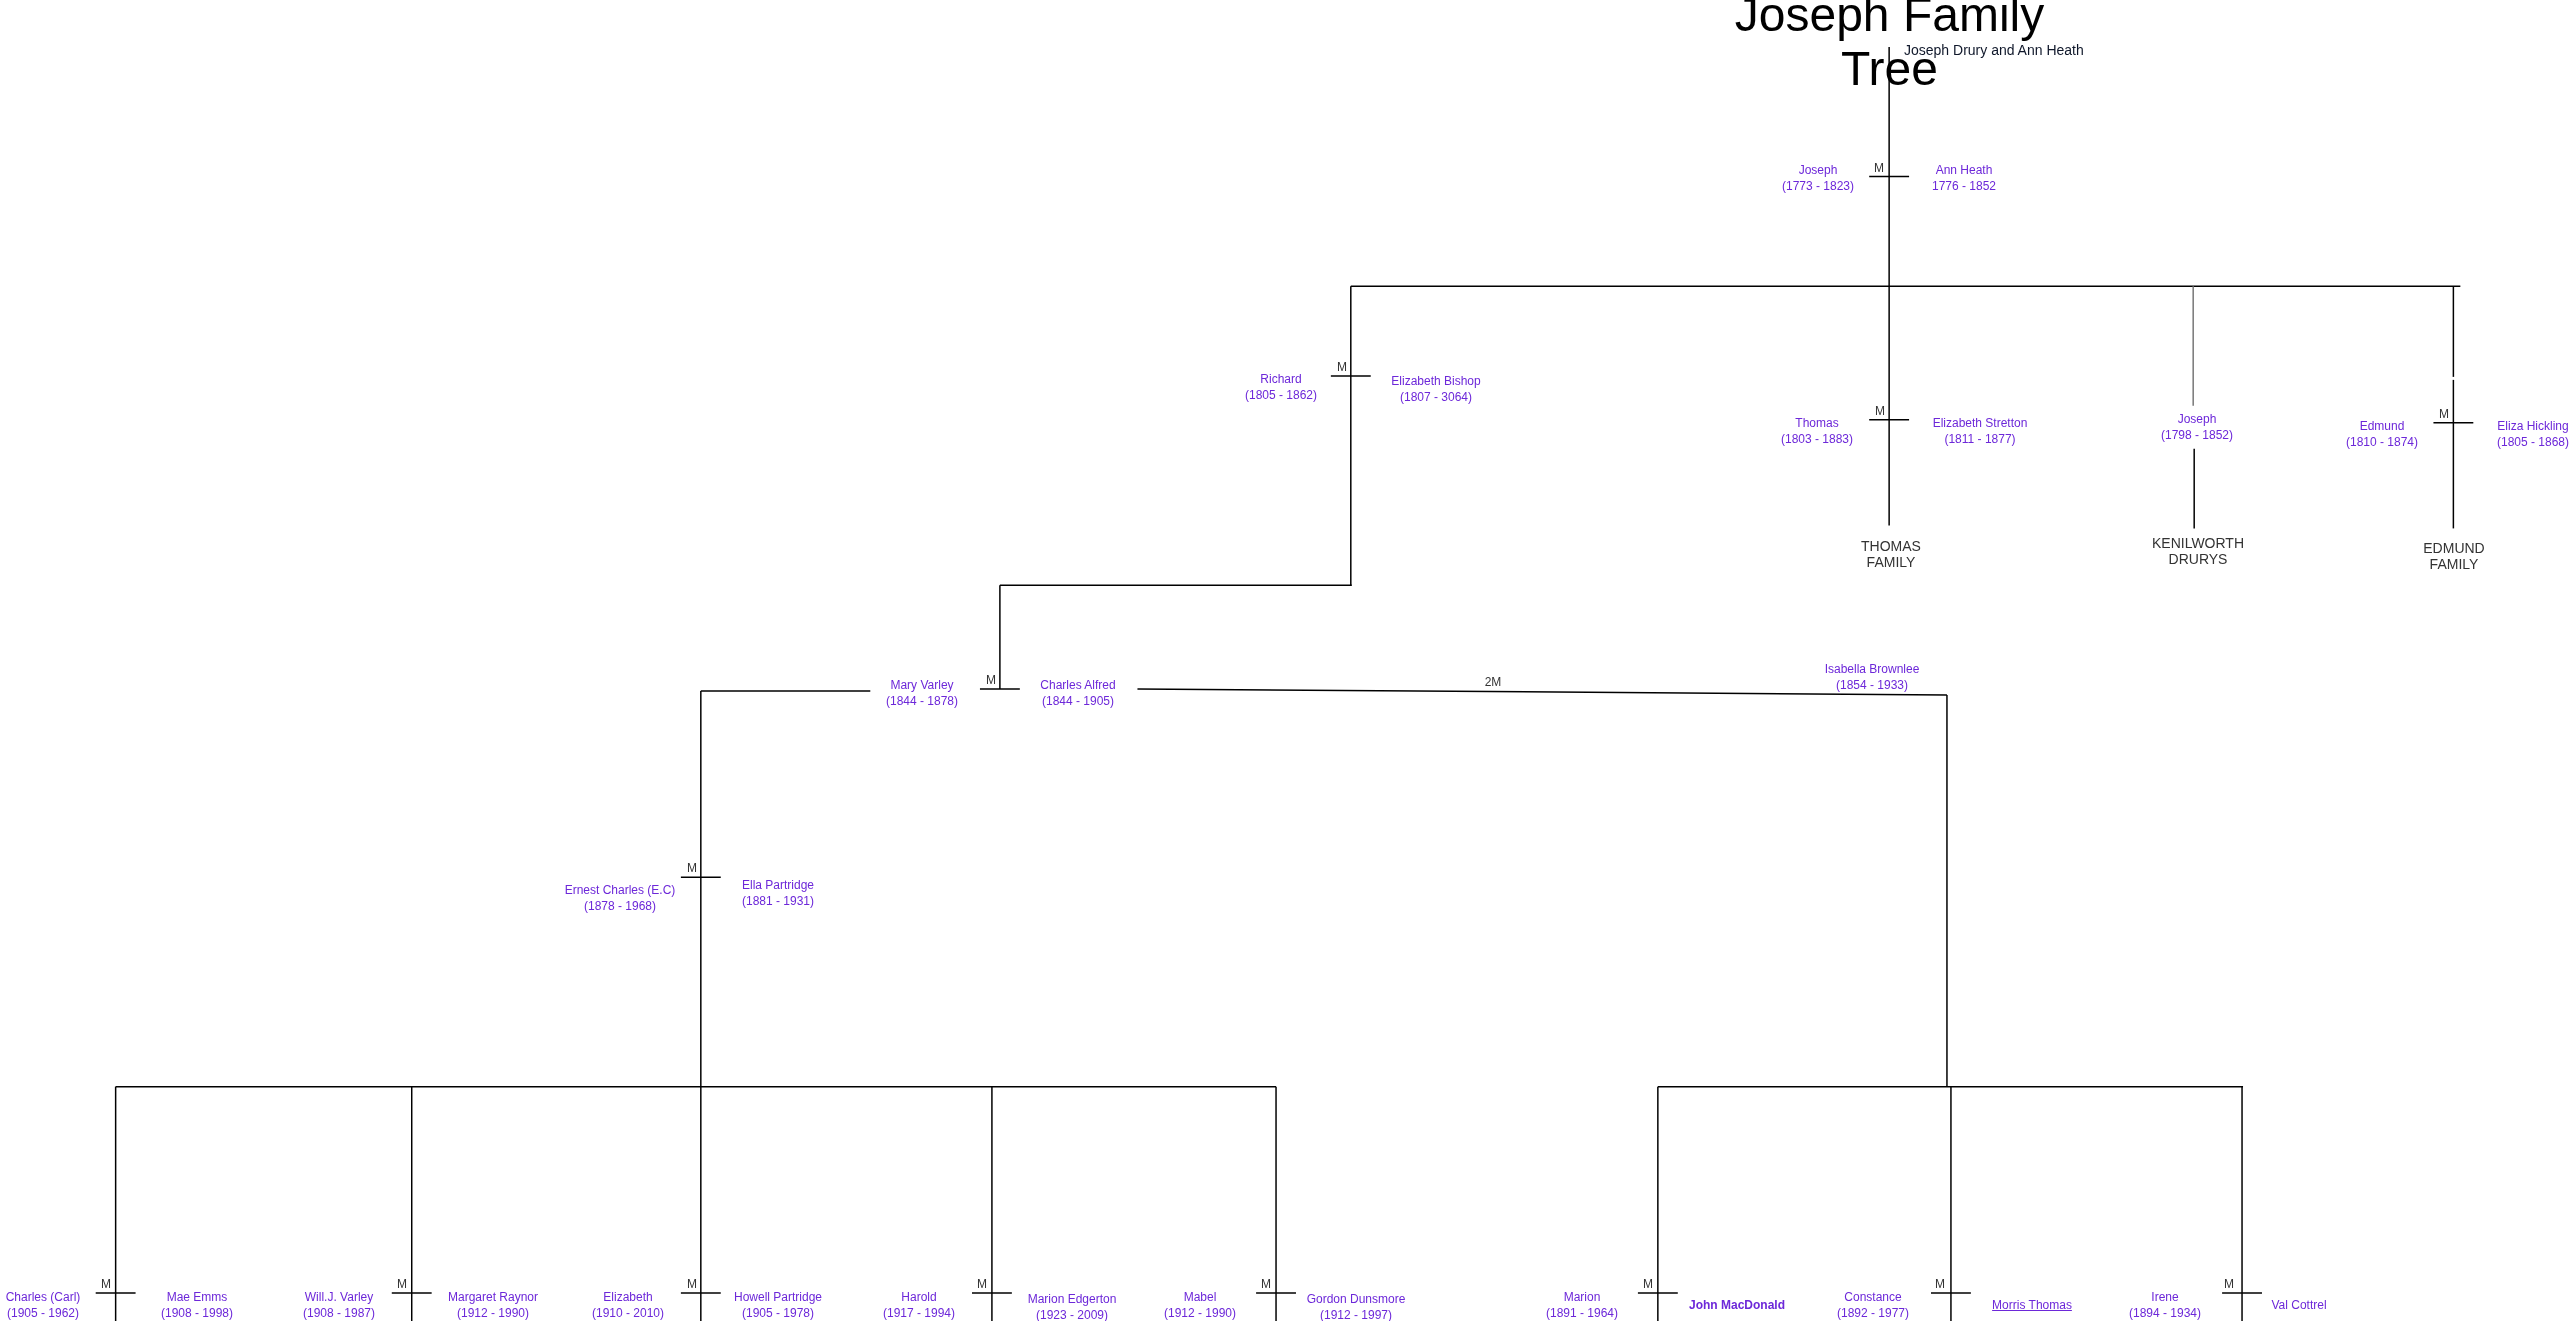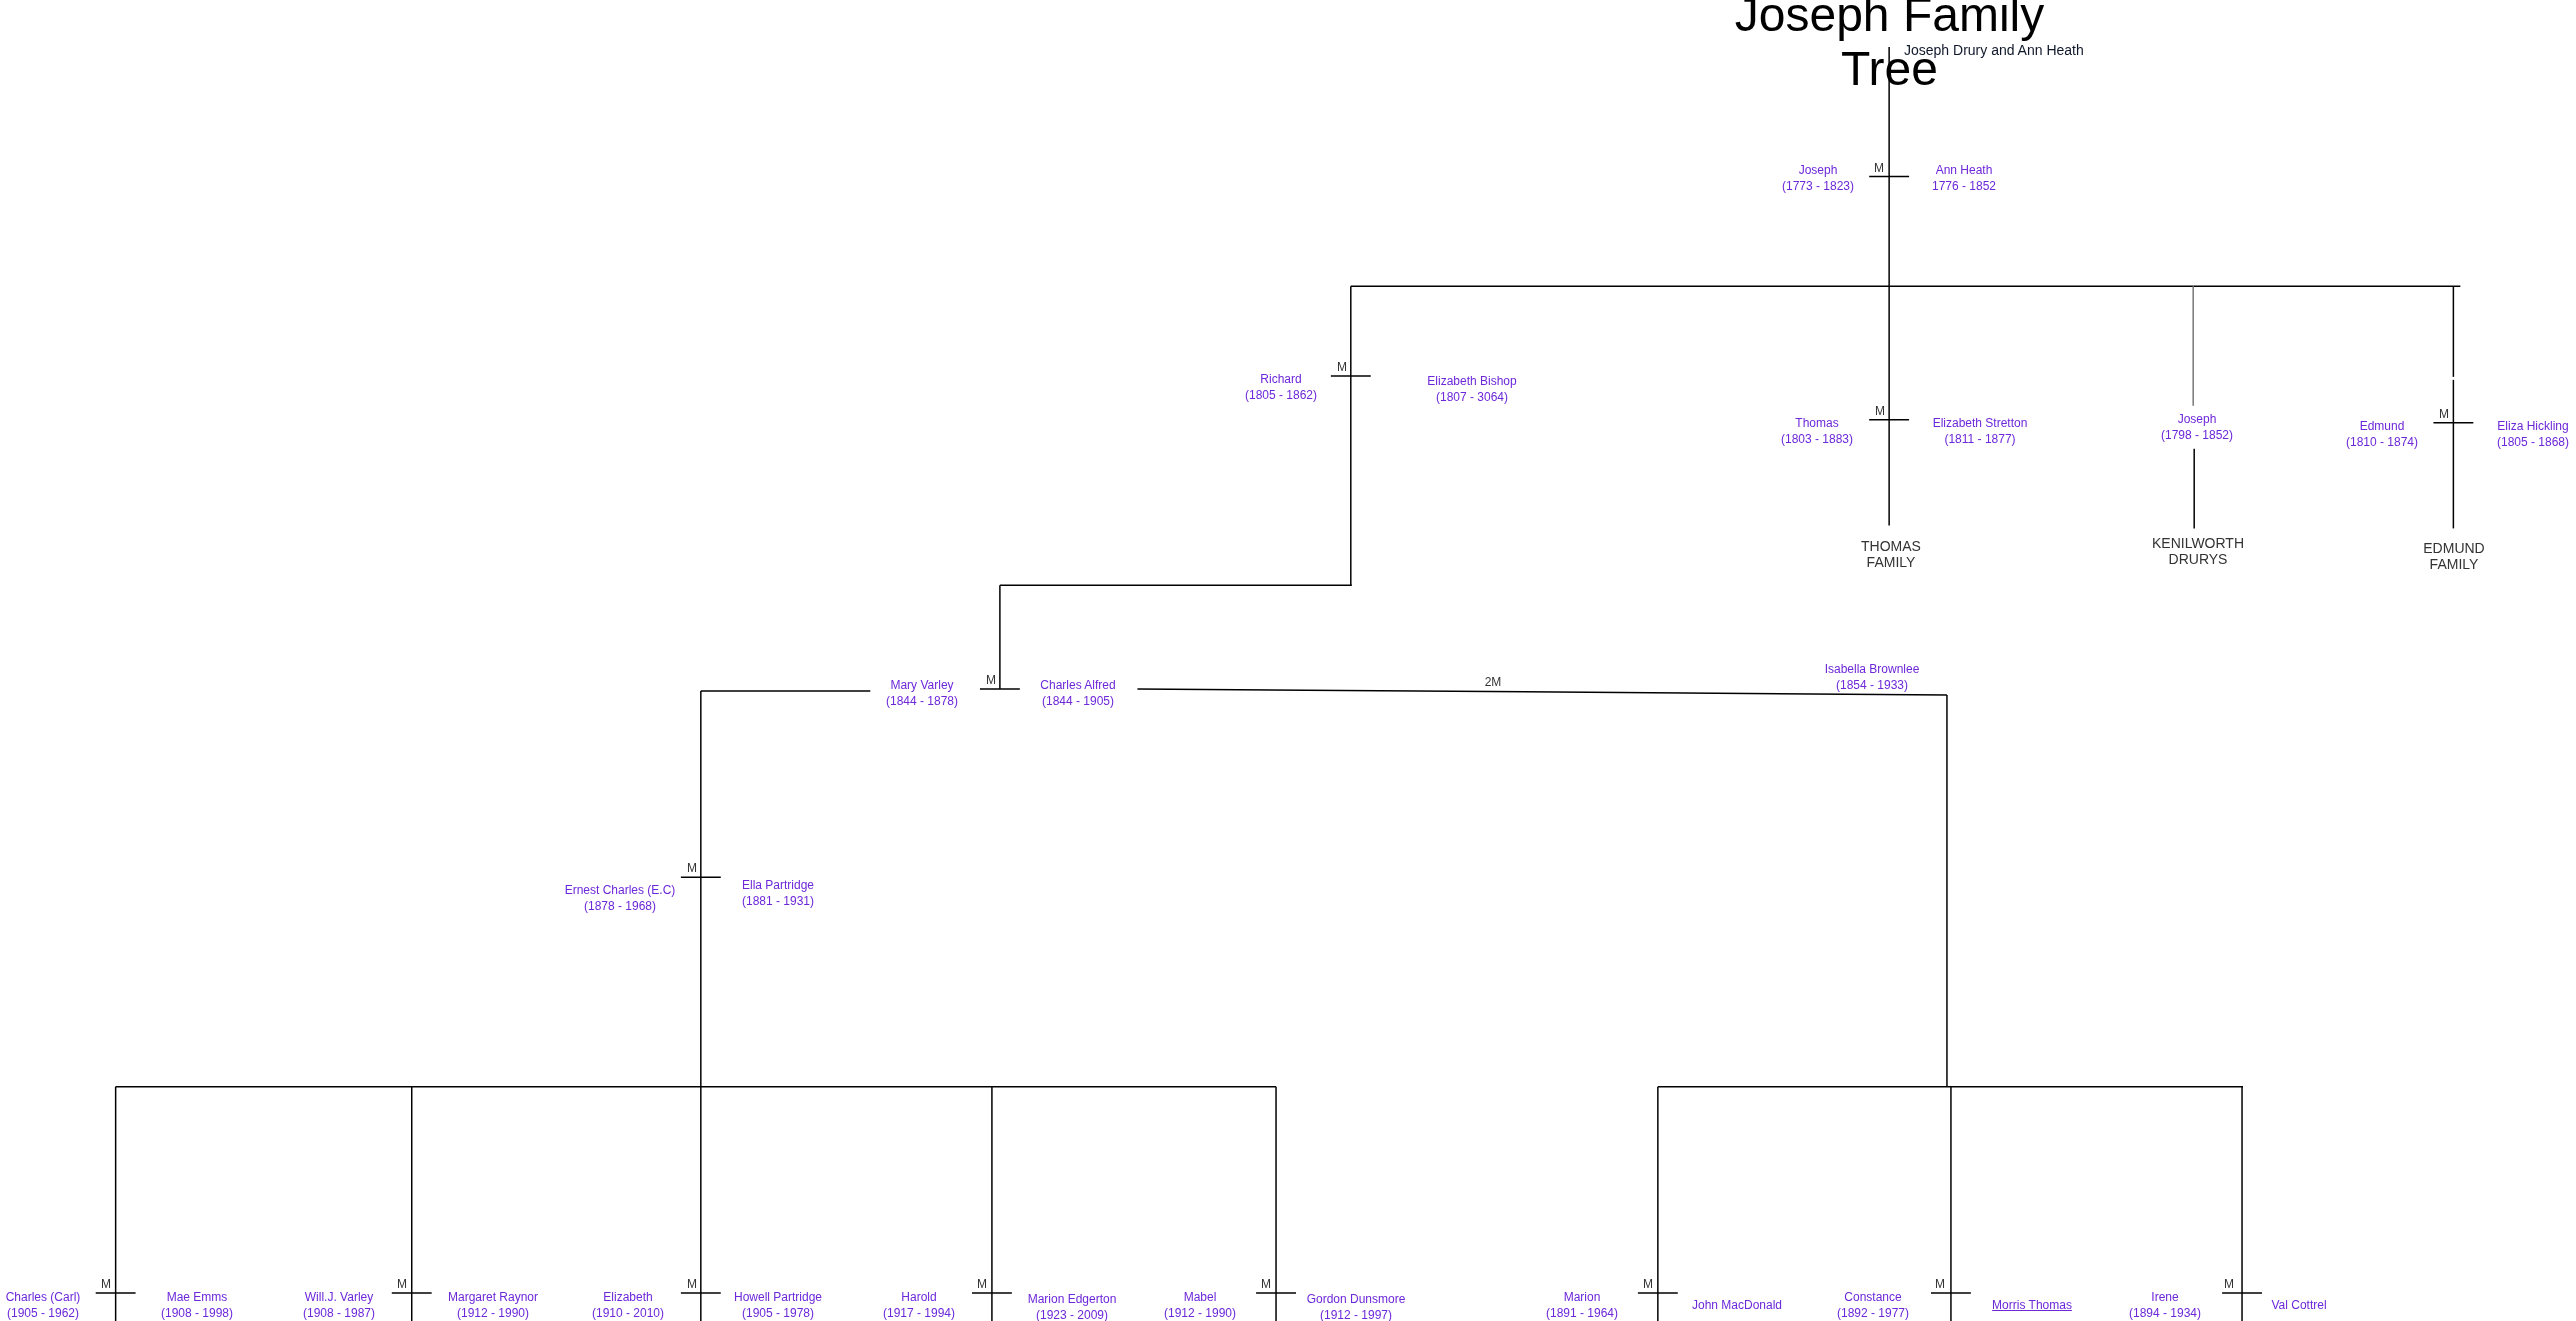--- a/index.html
+++ b/index.html
@@ -82,21 +82,21 @@
 <div class="person" style="left:1964px;top:162px;">
   <div>Ann Heath</div>
   <div>1776 - 1852</div>
 </div>
 
 <div class="mlabel" style="left:1342px;top:360px;">M</div>
 <div class="person" style="left:1281px;top:371px;">
   <div>Richard</div>
   <div>(1805 - 1862)</div>
 </div>
-<div class="person" style="left:1472px;top:373px;text-align:center;">
+<div class="person" style="left:1436px;top:373px;text-align:center;">
   <div>Elizabeth Bishop</div>
   <div>(1807 - 3064)</div>
 </div>
 
 <div class="mlabel" style="left:1880px;top:404px;">M</div>
 <div class="person" style="left:1817px;top:415px;">
   <div>Thomas</div>
   <div>(1803 - 1883)</div>
 </div>
 <div class="person" style="left:1980px;top:415px;">
@@ -204,21 +204,21 @@
 <div class="person" style="left:1356px;top:1291px;">
   <div>Gordon Dunsmore</div>
   <div>(1912 - 1997)</div>
 </div>
 
 <div class="mlabel" style="left:1648px;top:1277px;">M</div>
 <div class="person" style="left:1582px;top:1289px;">
   <div>Marion</div>
   <div>(1891 - 1964)</div>
 </div>
-<div class="person" style="left:1737px;top:1297px;">
+<div class="person" style="left:1737px;top:1297px;font-weight:bold;">
   <div>John MacDonald</div>
 </div>
 
 <div class="mlabel" style="left:1940px;top:1277px;">M</div>
 <div class="person" style="left:1873px;top:1289px;">
   <div>Constance</div>
   <div>(1892 - 1977)</div>
 </div>
 <div class="person" style="left:2032px;top:1297px;text-decoration:underline;">
   <div>Morris Thomas</div>

